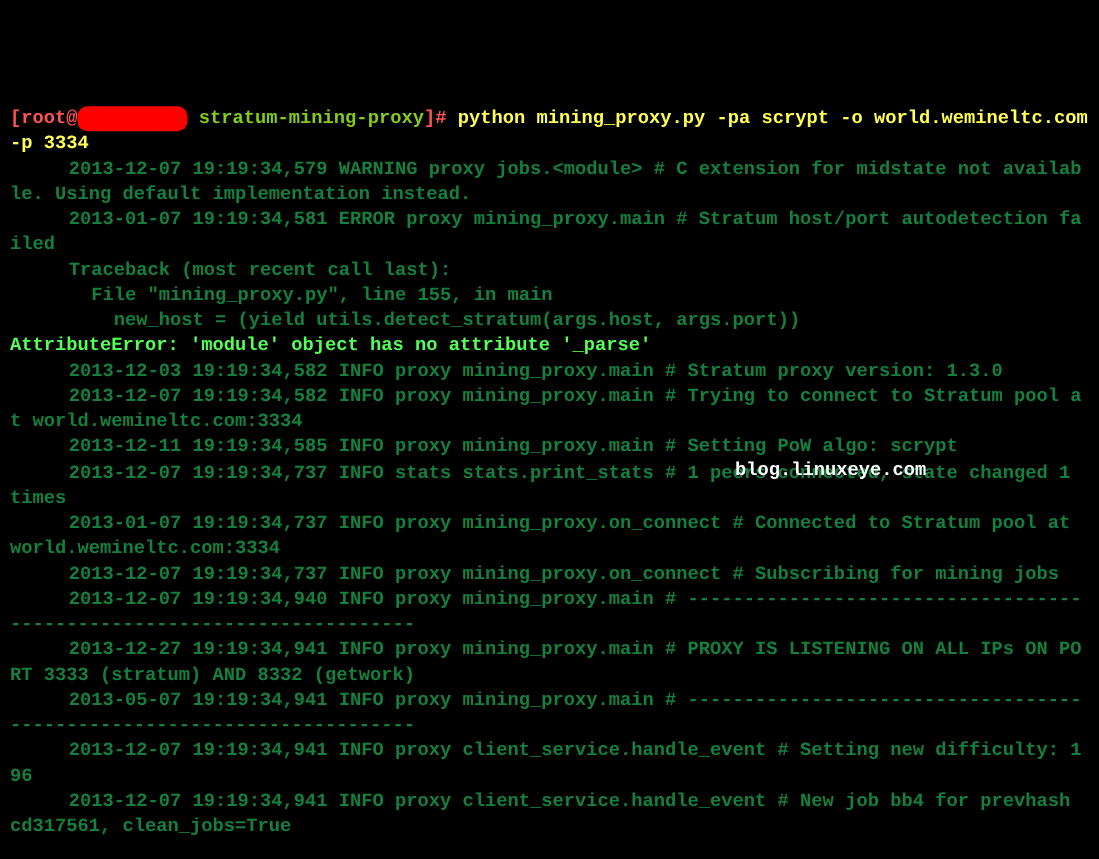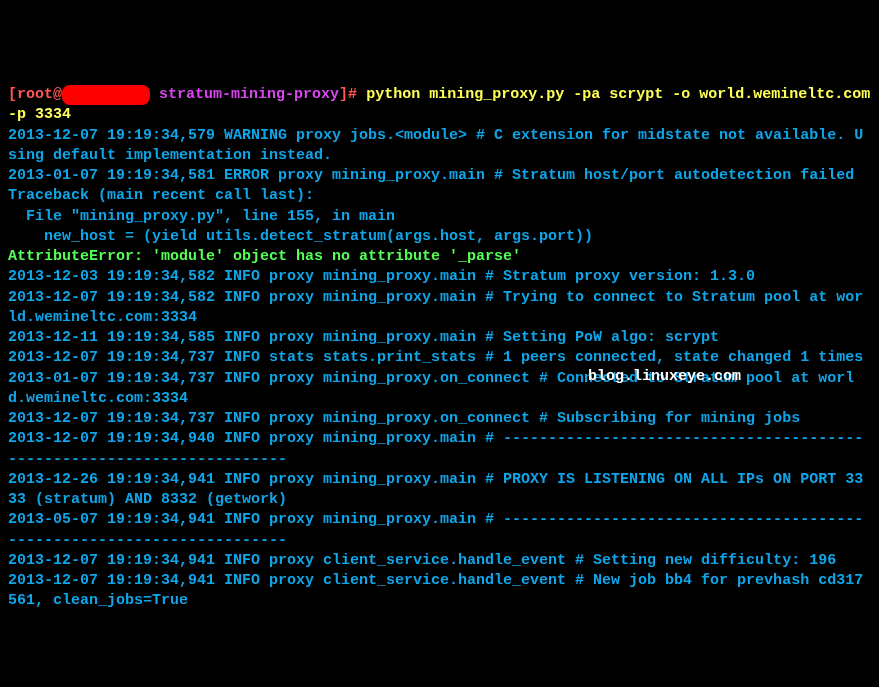--- a/index.html
+++ b/index.html
@@ -22,23 +22,23 @@
       position: relative;
     }
     .prompt-user { color: #ff5555; }
     .prompt-host-box {
       background: #ff0000;
       color: #ff0000;
       border-radius: 8px;
       padding: 0 8px;
       display: inline-block;
     }
-    .prompt-dir { color: #d946ef; }
+    .prompt-dir { color: #84cc16; }
     .prompt-cmd { color: #ffff55; }
-    .yellow { color: #0ea5e9; }
+    .yellow { color: #15803d; margin-left: 47px; }
     .green { color: #55ff55; }
     .watermark {
       position: absolute;
       color: #ffffff;
       font-weight: bold;
       top: 367px;
       left: 588px;
       font-size: 15px;
       font-family: "Courier New", monospace;
       pointer-events: none;
@@ -48,32 +48,32 @@
     }
   </style>
 </head>
 <body>
 
 
 
 <div class="terminal-content"><span class="prompt-user">[</span><span class="prompt-user">root</span><span class="prompt-user">@</span><span class="prompt-host-box">        </span><span class="prompt-dir"> </span><span class="prompt-dir">stratum-mining-proxy</span><span class="prompt-user">]# </span><span class="prompt-cmd">python mining_proxy.py -pa scrypt -o world.wemineltc.com -p 3334</span>
 <span class="yellow">2013-12-07 19:19:34,579 WARNING proxy jobs.&lt;module&gt; # C extension for midstate not available. Using default implementation instead.</span>
 <span class="yellow">2013-01-07 19:19:34,581 ERROR proxy mining_proxy.main # Stratum host/port autodetection failed</span>
-<span class="yellow">Traceback (main recent call last):</span>
+<span class="yellow">Traceback (most recent call last):</span>
 <span class="yellow">  File "mining_proxy.py", line 155, in main</span>
 <span class="yellow">    new_host = (yield utils.detect_stratum(args.host, args.port))</span>
 <span class="green">AttributeError: 'module' object has no attribute '_parse'</span>
 <span class="yellow">2013-12-03 19:19:34,582 INFO proxy mining_proxy.main # Stratum proxy version: 1.3.0</span>
 <span class="yellow">2013-12-07 19:19:34,582 INFO proxy mining_proxy.main # Trying to connect to Stratum pool at world.wemineltc.com:3334</span>
 <span class="yellow">2013-12-11 19:19:34,585 INFO proxy mining_proxy.main # Setting PoW algo: scrypt</span>
 <span class="yellow">2013-12-07 19:19:34,737 INFO stats stats.print_stats # 1 peers connected, state changed 1 times</span>
 <span class="yellow">2013-01-07 19:19:34,737 INFO proxy mining_proxy.on_connect # Connected to Stratum pool at world.wemineltc.com:3334</span>
 <span class="yellow">2013-12-07 19:19:34,737 INFO proxy mining_proxy.on_connect # Subscribing for mining jobs</span>
 <span class="yellow">2013-12-07 19:19:34,940 INFO proxy mining_proxy.main # -----------------------------------------------------------------------</span>
-<span class="yellow">2013-12-26 19:19:34,941 INFO proxy mining_proxy.main # PROXY IS LISTENING ON ALL IPs ON PORT 3333 (stratum) AND 8332 (getwork)</span>
+<span class="yellow">2013-12-27 19:19:34,941 INFO proxy mining_proxy.main # PROXY IS LISTENING ON ALL IPs ON PORT 3333 (stratum) AND 8332 (getwork)</span>
 <span class="yellow">2013-05-07 19:19:34,941 INFO proxy mining_proxy.main # -----------------------------------------------------------------------</span>
 <span class="yellow">2013-12-07 19:19:34,941 INFO proxy client_service.handle_event # Setting new difficulty: 196</span>
 <span class="yellow">2013-12-07 19:19:34,941 INFO proxy client_service.handle_event # New job bb4 for prevhash cd317561, clean_jobs=True</span></div>
 
 <div class="watermark">blog.linuxeye.com</div>
 
 
 
 
 </body></html>

